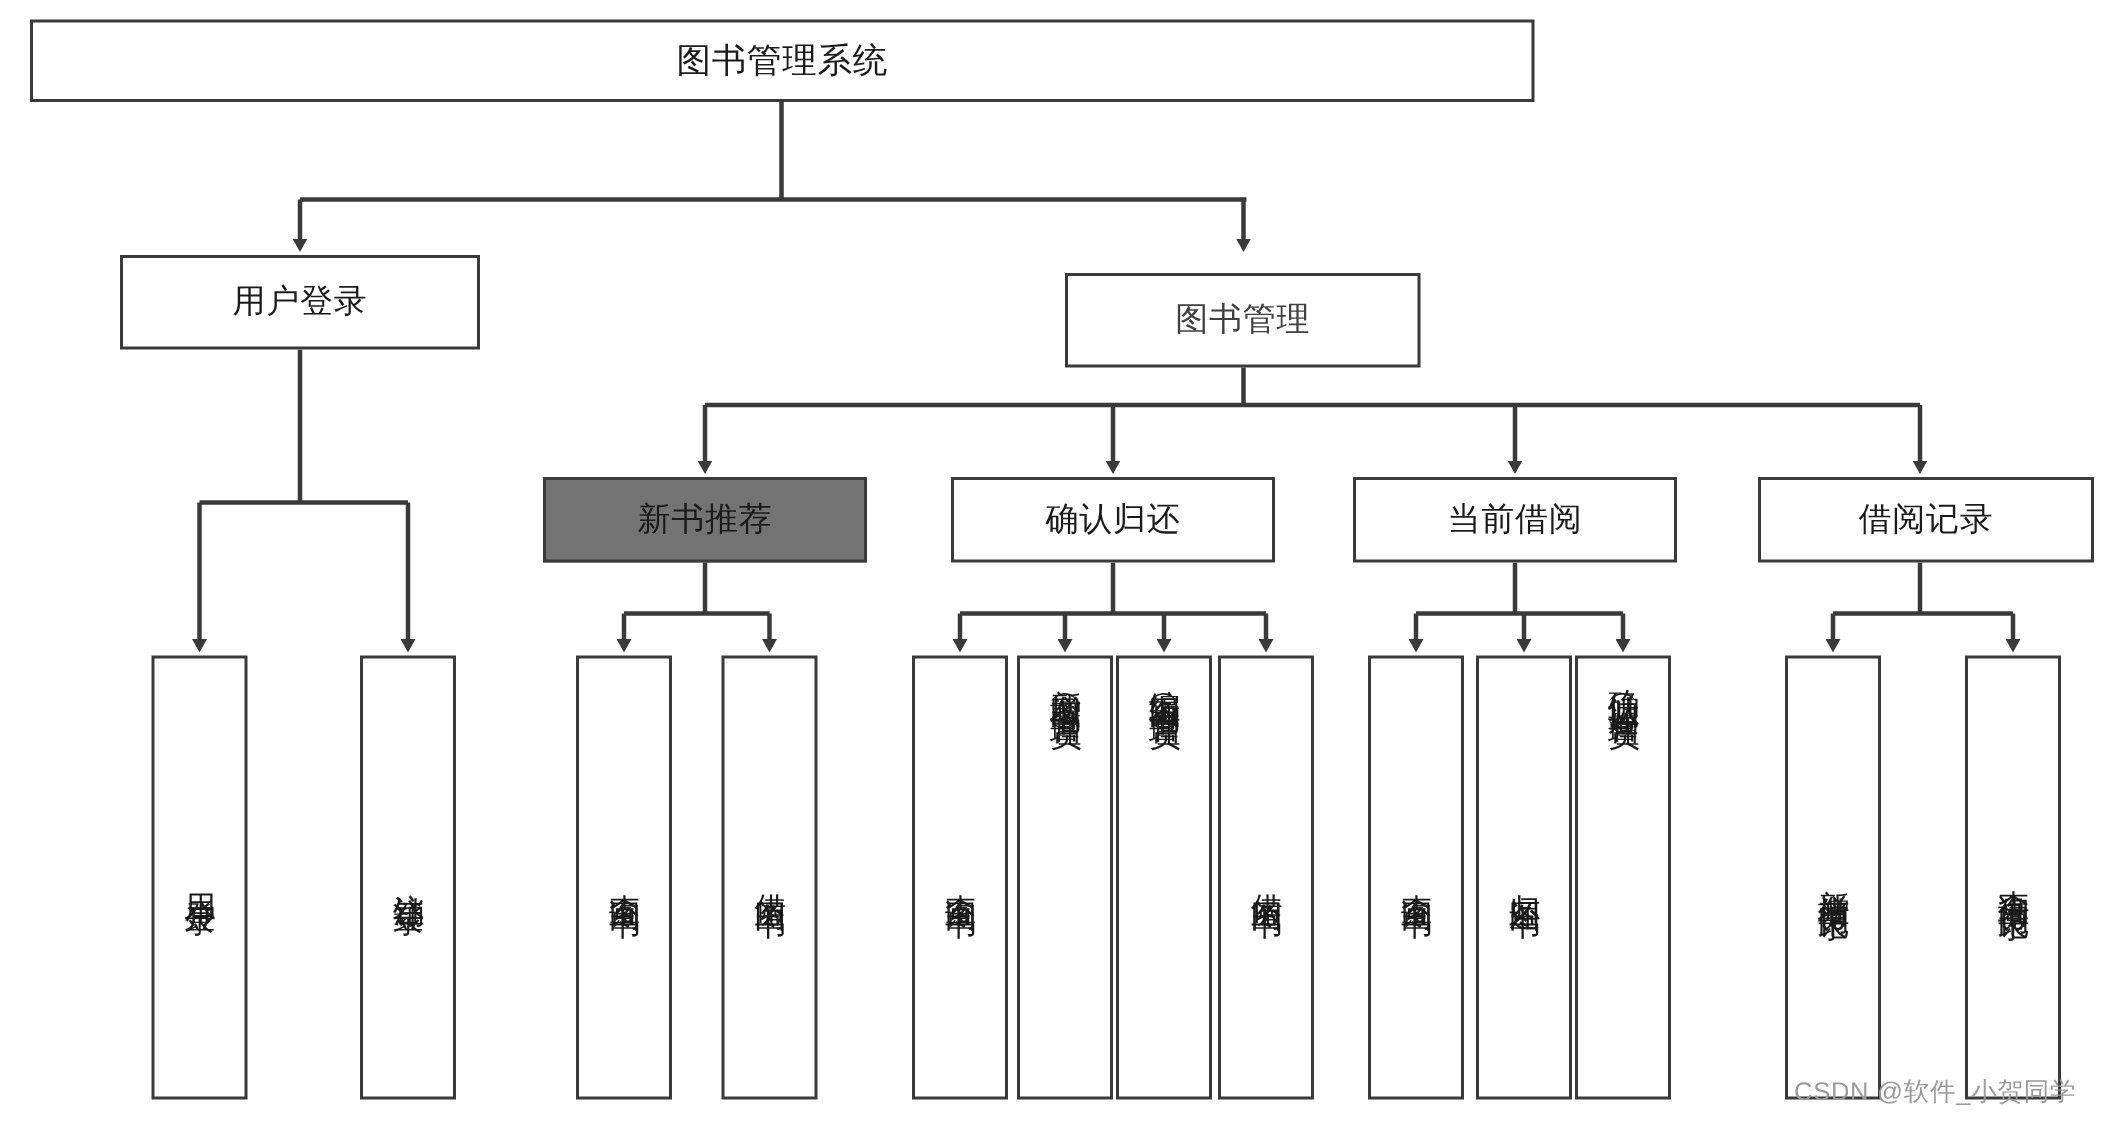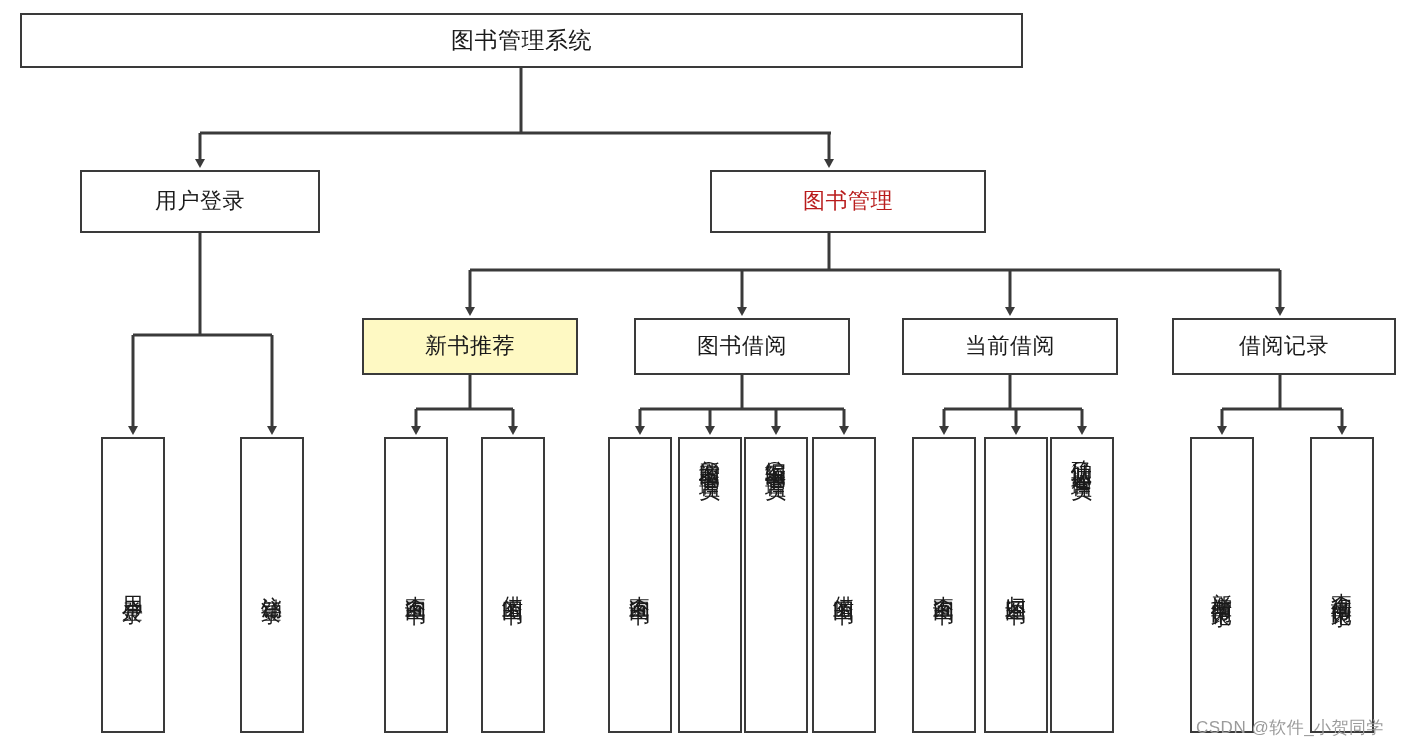--- a/index.html
+++ b/index.html
@@ -131,29 +131,29 @@
     </g>
   </svg>
 
   <div class="node horizontal root" style="left: 20px; top: 13px; width: 1003px; height: 55px; border-color: rgb(58, 58, 58); background: rgb(255, 255, 255); color: rgb(26, 26, 26);">
     <span class="node-label">图书管理系统</span>
   </div>
 
   <div class="node horizontal" style="left: 80px; top: 170px; width: 240px; height: 63px; border-color: rgb(58, 58, 58); background: rgb(255, 255, 255); color: rgb(26, 26, 26);">
     <span class="node-label">用户登录</span>
   </div>
-  <div class="node horizontal" style="left: 710px; top: 170px; width: 276px; height: 63px; border-color: rgb(58, 58, 58); background: rgb(255, 255, 255); color: #b91c1c;">
+  <div class="node horizontal" style="left: 710px; top: 182px; width: 237px; height: 63px; border-color: rgb(58, 58, 58); background: rgb(255, 255, 255); color: #404040;">
     <span class="node-label">图书管理</span>
   </div>
 
-  <div class="node horizontal" style="left: 362px; top: 318px; width: 216px; height: 57px; border-color: rgb(58, 58, 58); background: #fef9c3; color: rgb(26, 26, 26);">
+  <div class="node horizontal" style="left: 362px; top: 318px; width: 216px; height: 57px; border-color: rgb(58, 58, 58); background: #737373; color: rgb(26, 26, 26);">
     <span class="node-label">新书推荐</span>
   </div>
   <div class="node horizontal" style="left: 634px; top: 318px; width: 216px; height: 57px; border-color: rgb(58, 58, 58); background: rgb(255, 255, 255); color: rgb(26, 26, 26);">
-    <span class="node-label">图书借阅</span>
+    <span class="node-label">确认归还</span>
   </div>
   <div class="node horizontal" style="left: 902px; top: 318px; width: 216px; height: 57px; border-color: rgb(58, 58, 58); background: rgb(255, 255, 255); color: rgb(26, 26, 26); font-family: Liberation Serif, serif;">
     <span class="node-label">当前借阅</span>
   </div>
   <div class="node horizontal" style="left: 1172px; top: 318px; width: 224px; height: 57px; border-color: rgb(58, 58, 58); background: rgb(255, 255, 255); color: rgb(26, 26, 26);">
     <span class="node-label">借阅记录</span>
   </div>
 
   <div class="node vertical centered" style="left: 101px; top: 437px; width: 64px; height: 296px; border-color: rgb(58, 58, 58); background: rgb(255, 255, 255); color: rgb(26, 26, 26);">
     <span class="node-label">用户登录</span>

